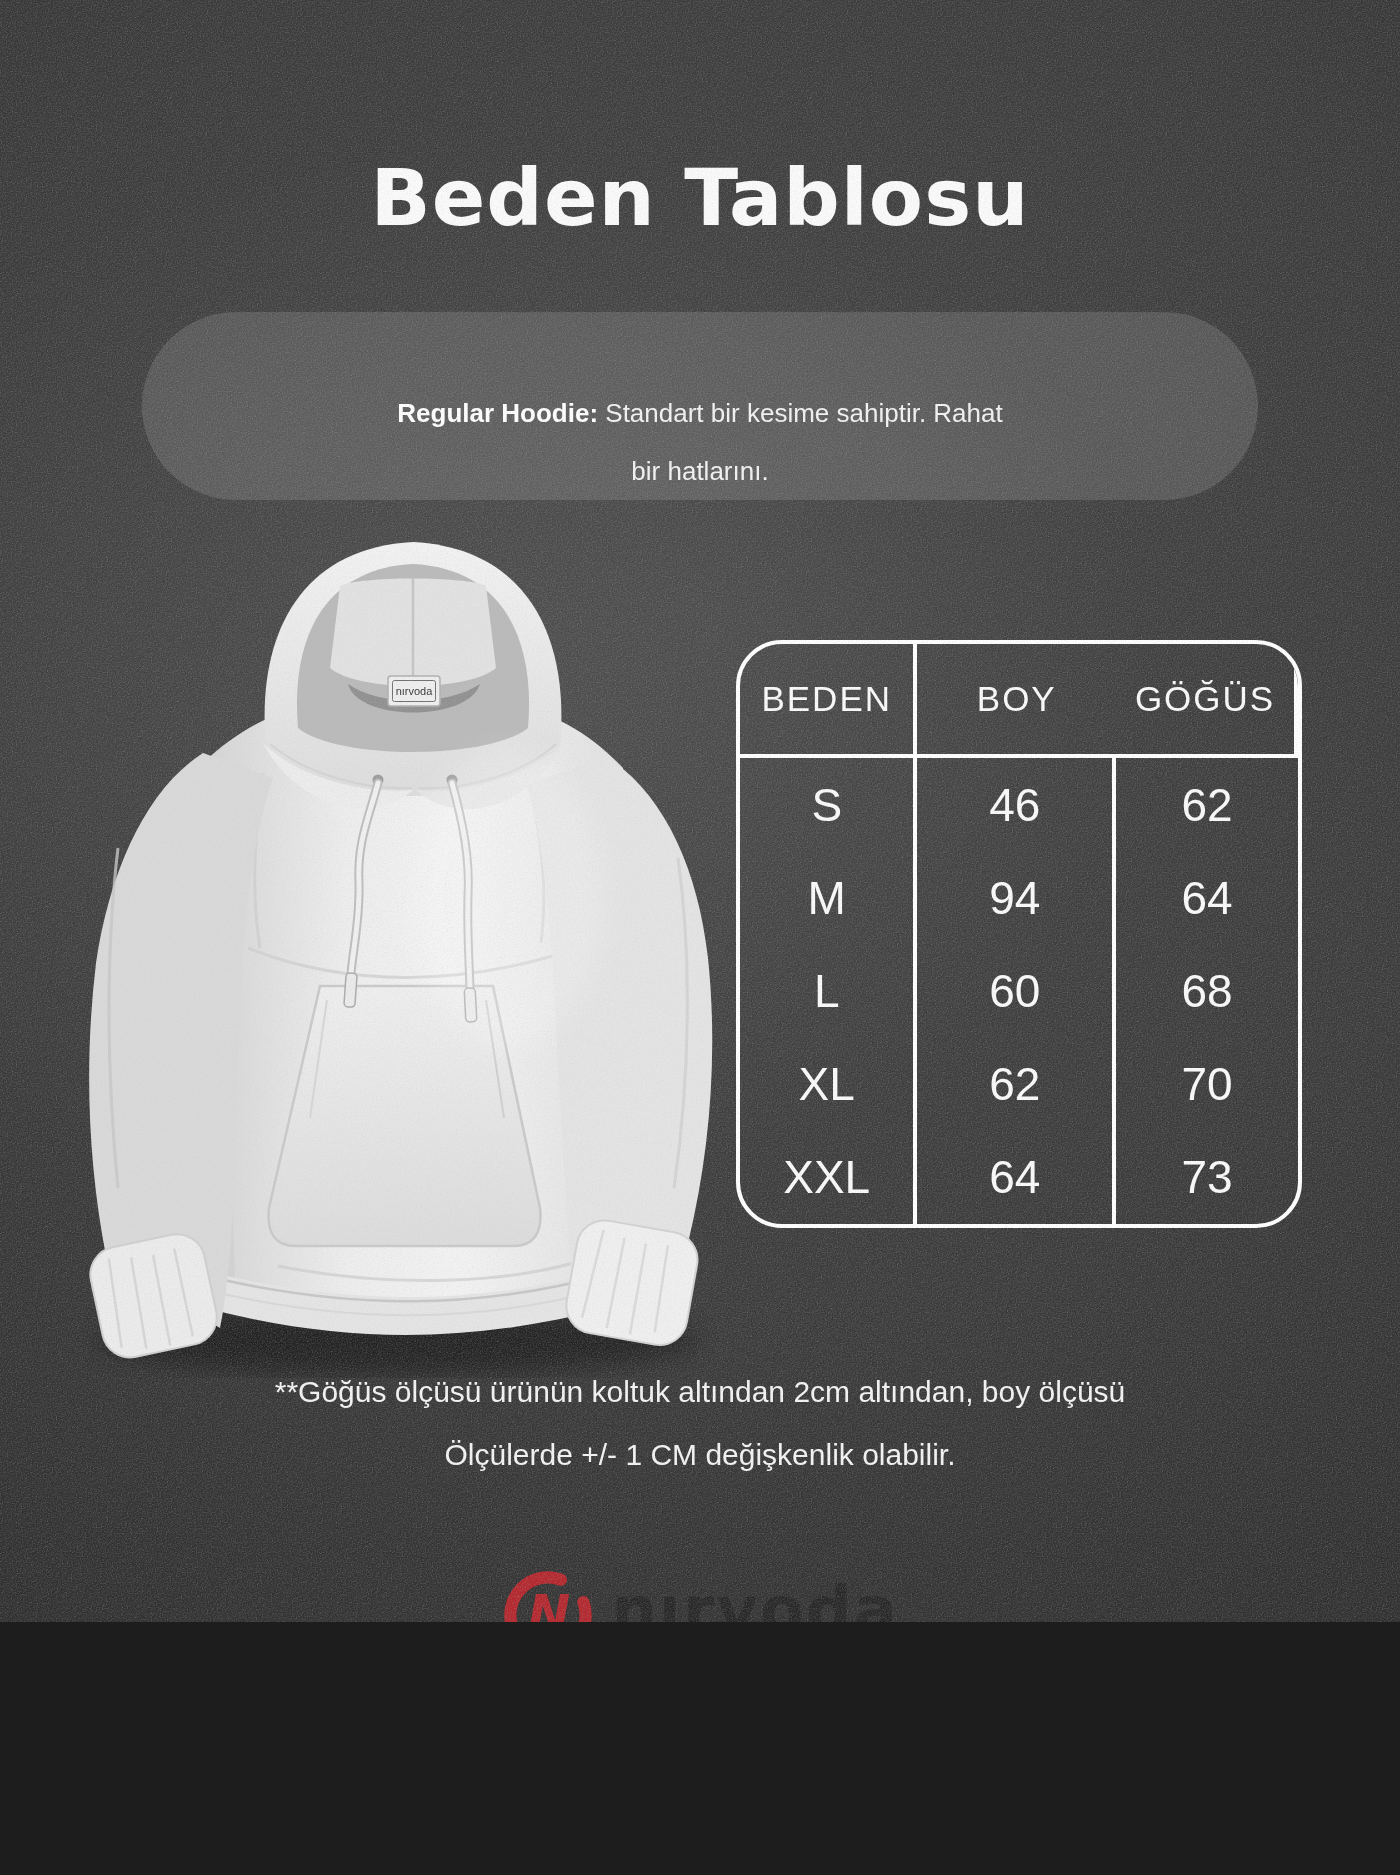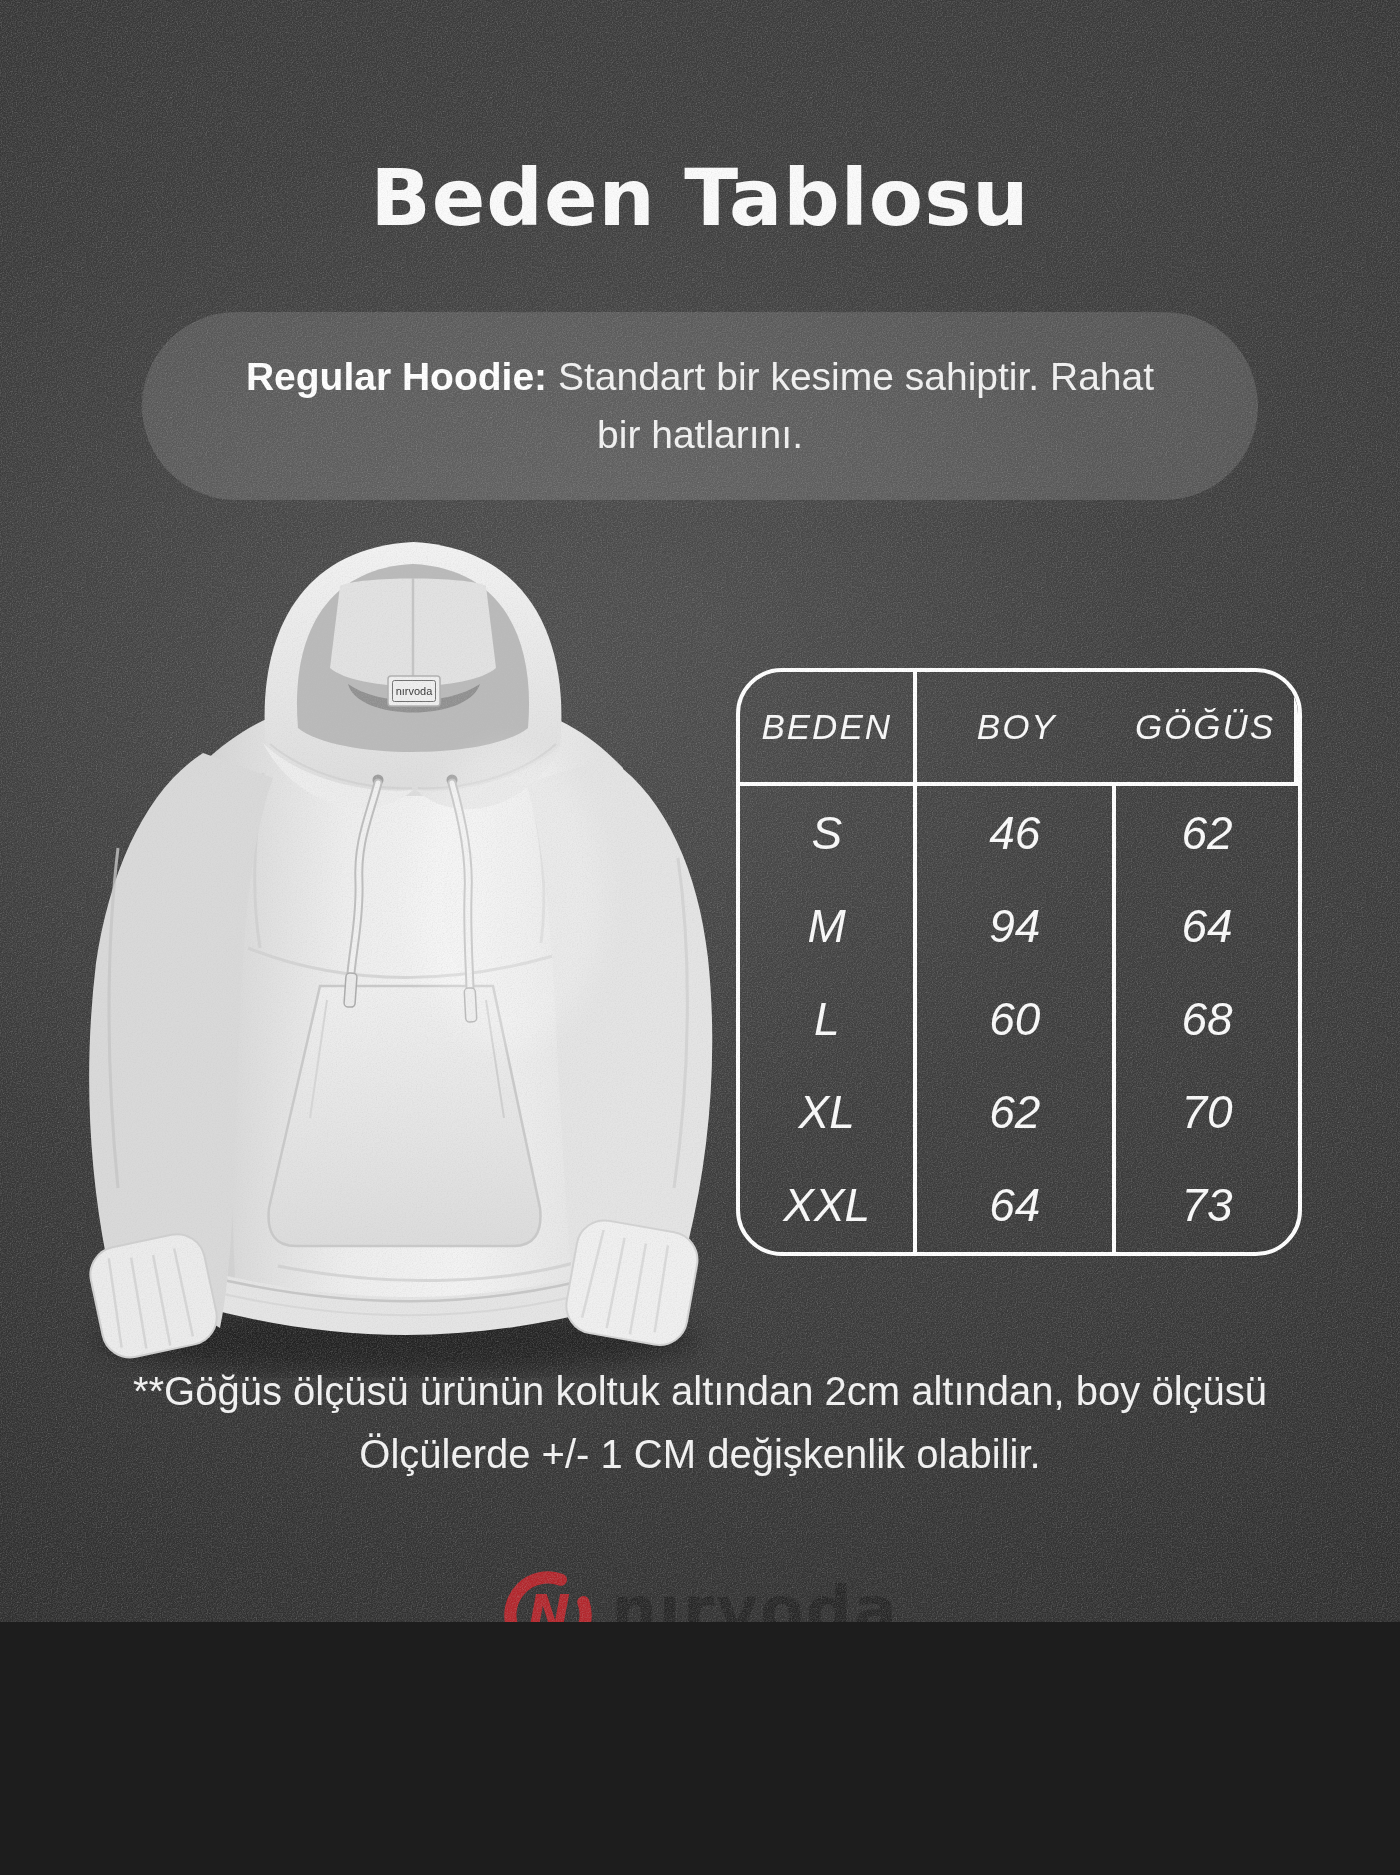--- a/index.html
+++ b/index.html
@@ -13,39 +13,39 @@
   }
   .texture{position:absolute;inset:0;width:100%;height:100%;opacity:.55;pointer-events:none;z-index:40;}
   .title{
     position:absolute;top:152px;left:0;width:100%;text-align:center;
     font-family:"DejaVu Sans", sans-serif;
     font-size:79px;font-weight:bold;letter-spacing:1px;color:#fbfbfb;z-index:5;
   }
   .pill{
     position:absolute;left:142px;top:312px;width:1116px;height:188px;border-radius:94px;
     background:rgba(255,255,255,0.13);
-    display:flex;flex-direction:column;justify-content:center;align-items:center;
-    font-size:39px;line-height:58px;color:#f2f2f2;z-index:3;text-align:center;
+    display:flex;flex-direction:column;justify-content:flex-end;align-items:center;
+    font-size:26px;line-height:58px;color:#f2f2f2;z-index:3;text-align:center;
   }
   .pill b{font-weight:bold;color:#ffffff;}
   .hoodie{position:absolute;left:48px;top:428px;width:690px;height:950px;z-index:4;}
   .size-table{
-    position:absolute;left:736px;top:668px;width:566px;height:588px;z-index:5;
+    position:absolute;left:736px;top:640px;width:566px;height:588px;z-index:5;
     display:grid;grid-template-columns:31.8% 35.6% 32.6%;grid-template-rows:114px repeat(5,1fr);
-    border:4px solid #ffffff;border-radius:46px;box-sizing:border-box;overflow:hidden;font-style:italic;
+    border:4px solid #ffffff;border-radius:46px;box-sizing:border-box;overflow:hidden;
   }
   .size-table .cell{
     display:flex;align-items:center;justify-content:center;
     font-size:46px;color:#fafafa;
   }
   .size-table .head{font-size:35px;letter-spacing:2px;border-bottom:4px solid #ffffff;}
   .size-table .col-a,.size-table .col-b{border-right:4px solid #ffffff;}
   .notes{
     position:absolute;top:1360px;left:0;width:100%;text-align:center;z-index:5;
-    font-size:40px;line-height:63px;color:#f3f3f3;
+    font-size:30px;line-height:63px;color:#f3f3f3;
   }
   .brand{
     position:absolute;top:1568px;left:0;width:100%;z-index:5;
     display:flex;align-items:center;justify-content:center;gap:16px;
   }
   .brand-icon{width:94px;height:94px;flex:0 0 auto;}
   .brand-word{
     font-family:"DejaVu Sans", sans-serif;
     font-size:64px;font-weight:bold;letter-spacing:2px;color:#262626;padding-bottom:10px;
   }

